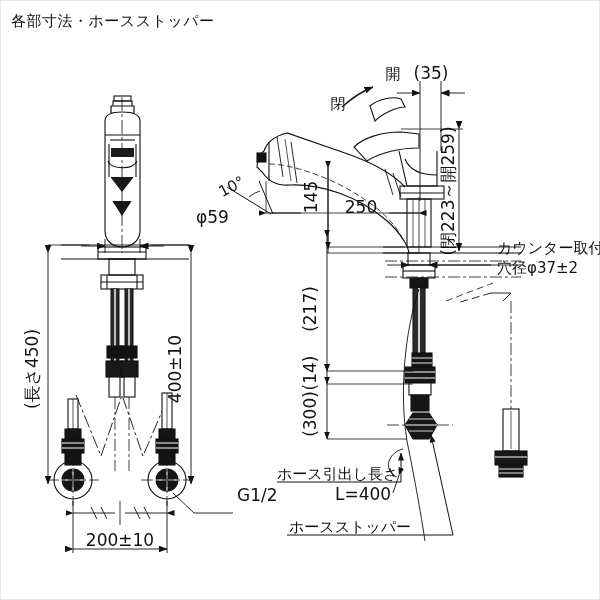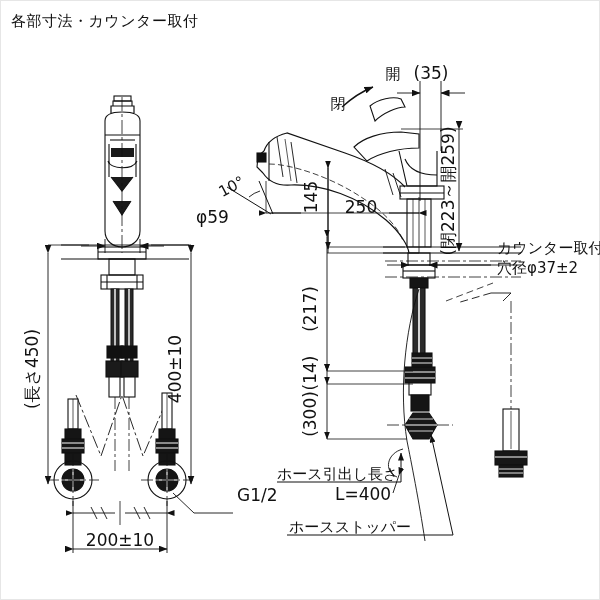--- a/index.html
+++ b/index.html
@@ -31,21 +31,21 @@
     font-size:17px;
   }
   .lbl-sm{font-size:15px;}
   .lbl-jp{font-size:15px;}
 </style>
 </head>
 <body>
 
 <div id="frame">
 
-  <div id="title">各部寸法・カウンター取付</div>
+  <div id="title">各部寸法・ホースストッパー</div>
 
   <svg id="drawing" viewBox="0 0 600 600">
     <defs>
       <marker id="ah" markerWidth="9" markerHeight="7" refX="8.5" refY="3.5" orient="auto" markerUnits="userSpaceOnUse">
         <path d="M0,0 L9,3.5 L0,7 z" fill="#111"></path>
       </marker>
       <marker id="ahs" markerWidth="8" markerHeight="6" refX="7.5" refY="3" orient="auto" markerUnits="userSpaceOnUse">
         <path d="M0,0 L8,3 L0,6 z" fill="#111"></path>
       </marker>
     </defs>

